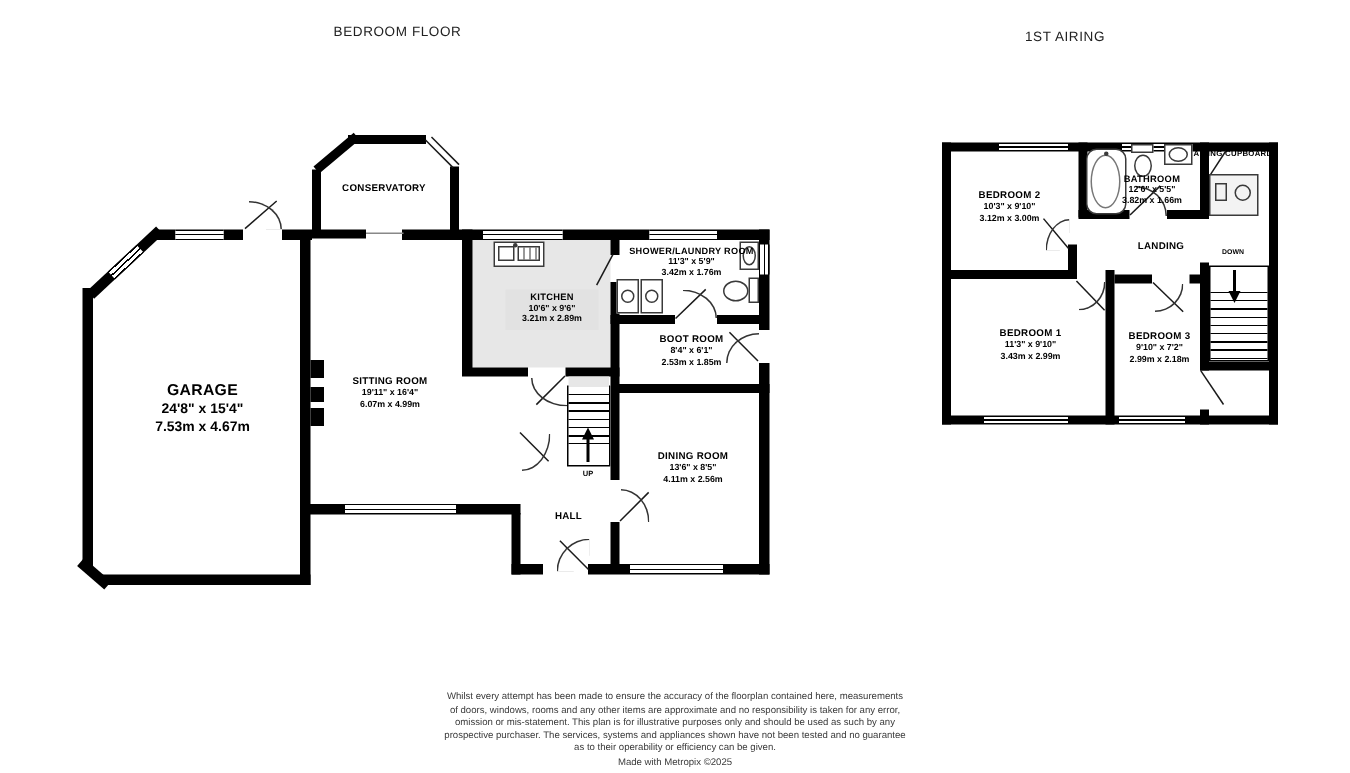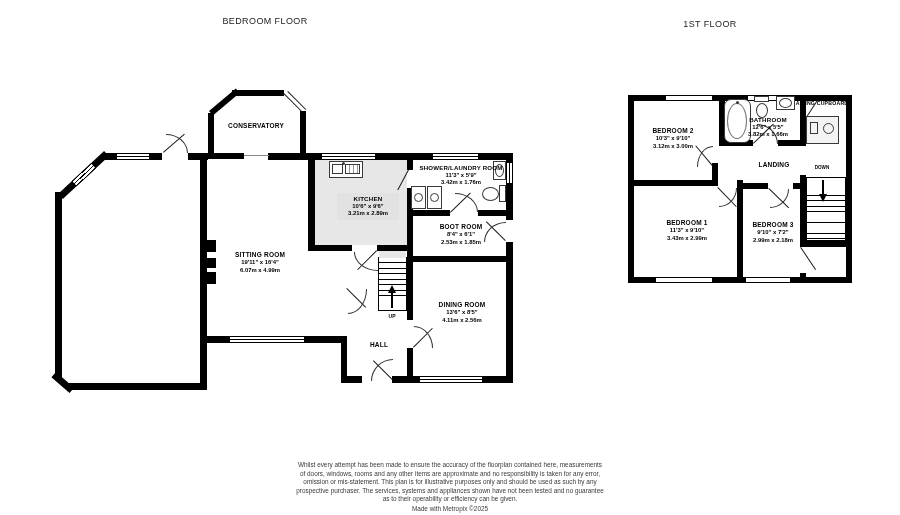--- a/index.html
+++ b/index.html
@@ -26,21 +26,21 @@
   .footer{position:absolute;left:0;right:0;top:461px;text-align:center;color:#3a3a3a;}
   .footer .disc{width:520px;margin:0 auto;font-size:6.4px;line-height:1.34;white-space:pre-line;}
   .footer .credit{font-size:6.4px;margin-top:1px;}
 </style>
 </head>
 <body>
 
 <div class="canvas">
 
   <div class="htitle" style="left:180px;top:16px;width:170px;">BEDROOM FLOOR</div>
-  <div class="htitle" style="left:630px;top:19px;width:160px;">1ST FLOOR</div>
+  <div class="htitle" style="left:630px;top:19px;width:160px;">1ST AIRING</div>
 
   <div class="floor" style="left:315px;top:160px;width:92px;height:85px;"></div>
 
   <div class="w" style="left:103px;top:153px;width:14px;height:7px;"></div>
   <div class="w" style="left:149px;top:153px;width:13px;height:7px;"></div>
   <div class="w" style="left:188px;top:153px;width:20px;height:7px;"></div>
   <div class="w diag" style="left:58px;top:194px;width:63px;height:7px;transform:rotate(-43deg);"></div>
   <div class="w" style="left:55px;top:192px;width:7px;height:188px;"></div>
   <div class="w diag" style="left:56px;top:372px;width:24px;height:7px;transform:rotate(41deg);"></div>
   <div class="w" style="left:68px;top:383px;width:139px;height:7px;"></div>
@@ -117,20 +117,25 @@
   <div class="dot" style="left:342px;top:162px;width:3px;height:3px;"></div>
   <div class="fix" style="left:411px;top:186px;width:15px;height:23px;"></div>
   <div class="fix ell" style="left:414px;top:193px;width:9px;height:9px;"></div>
   <div class="fix" style="left:427px;top:186px;width:15px;height:23px;"></div>
   <div class="fix ell" style="left:430px;top:193px;width:9px;height:9px;"></div>
   <div class="fix" style="left:499px;top:185px;width:7px;height:17px;"></div>
   <div class="fix ell" style="left:482px;top:187px;width:17px;height:14px;"></div>
   <div class="fix" style="left:493px;top:161px;width:13px;height:19px;"></div>
   <div class="fix ell" style="left:495px;top:164px;width:9px;height:13px;"></div>
 
+  <div class="rlabel" style="left:65px;top:254px;width:140px;">
+    <div class="rname" style="font-size:10.5px;">GARAGE</div>
+    <div class="rdim" style="font-size:9.3px;">24'8" x 15'4"</div>
+    <div class="rdim" style="font-size:9.3px;">7.53m x 4.67m</div>
+  </div>
   <div class="rlabel" style="left:210px;top:122px;width:92px;">
     <div class="rname">CONSERVATORY</div>
   </div>
   <div class="rlabel" style="left:337px;top:193px;width:62px;background:#e2e2e2;padding:2px 0;">
     <div class="rname" style="font-size:6.2px;">KITCHEN</div>
     <div class="rdim">10'6" x 9'6"</div>
     <div class="rdim">3.21m x 2.89m</div>
   </div>
   <div class="rlabel" style="left:414px;top:164px;width:94px;">
     <div class="rname" style="font-size:6.1px;">SHOWER/LAUNDRY ROOM</div>

